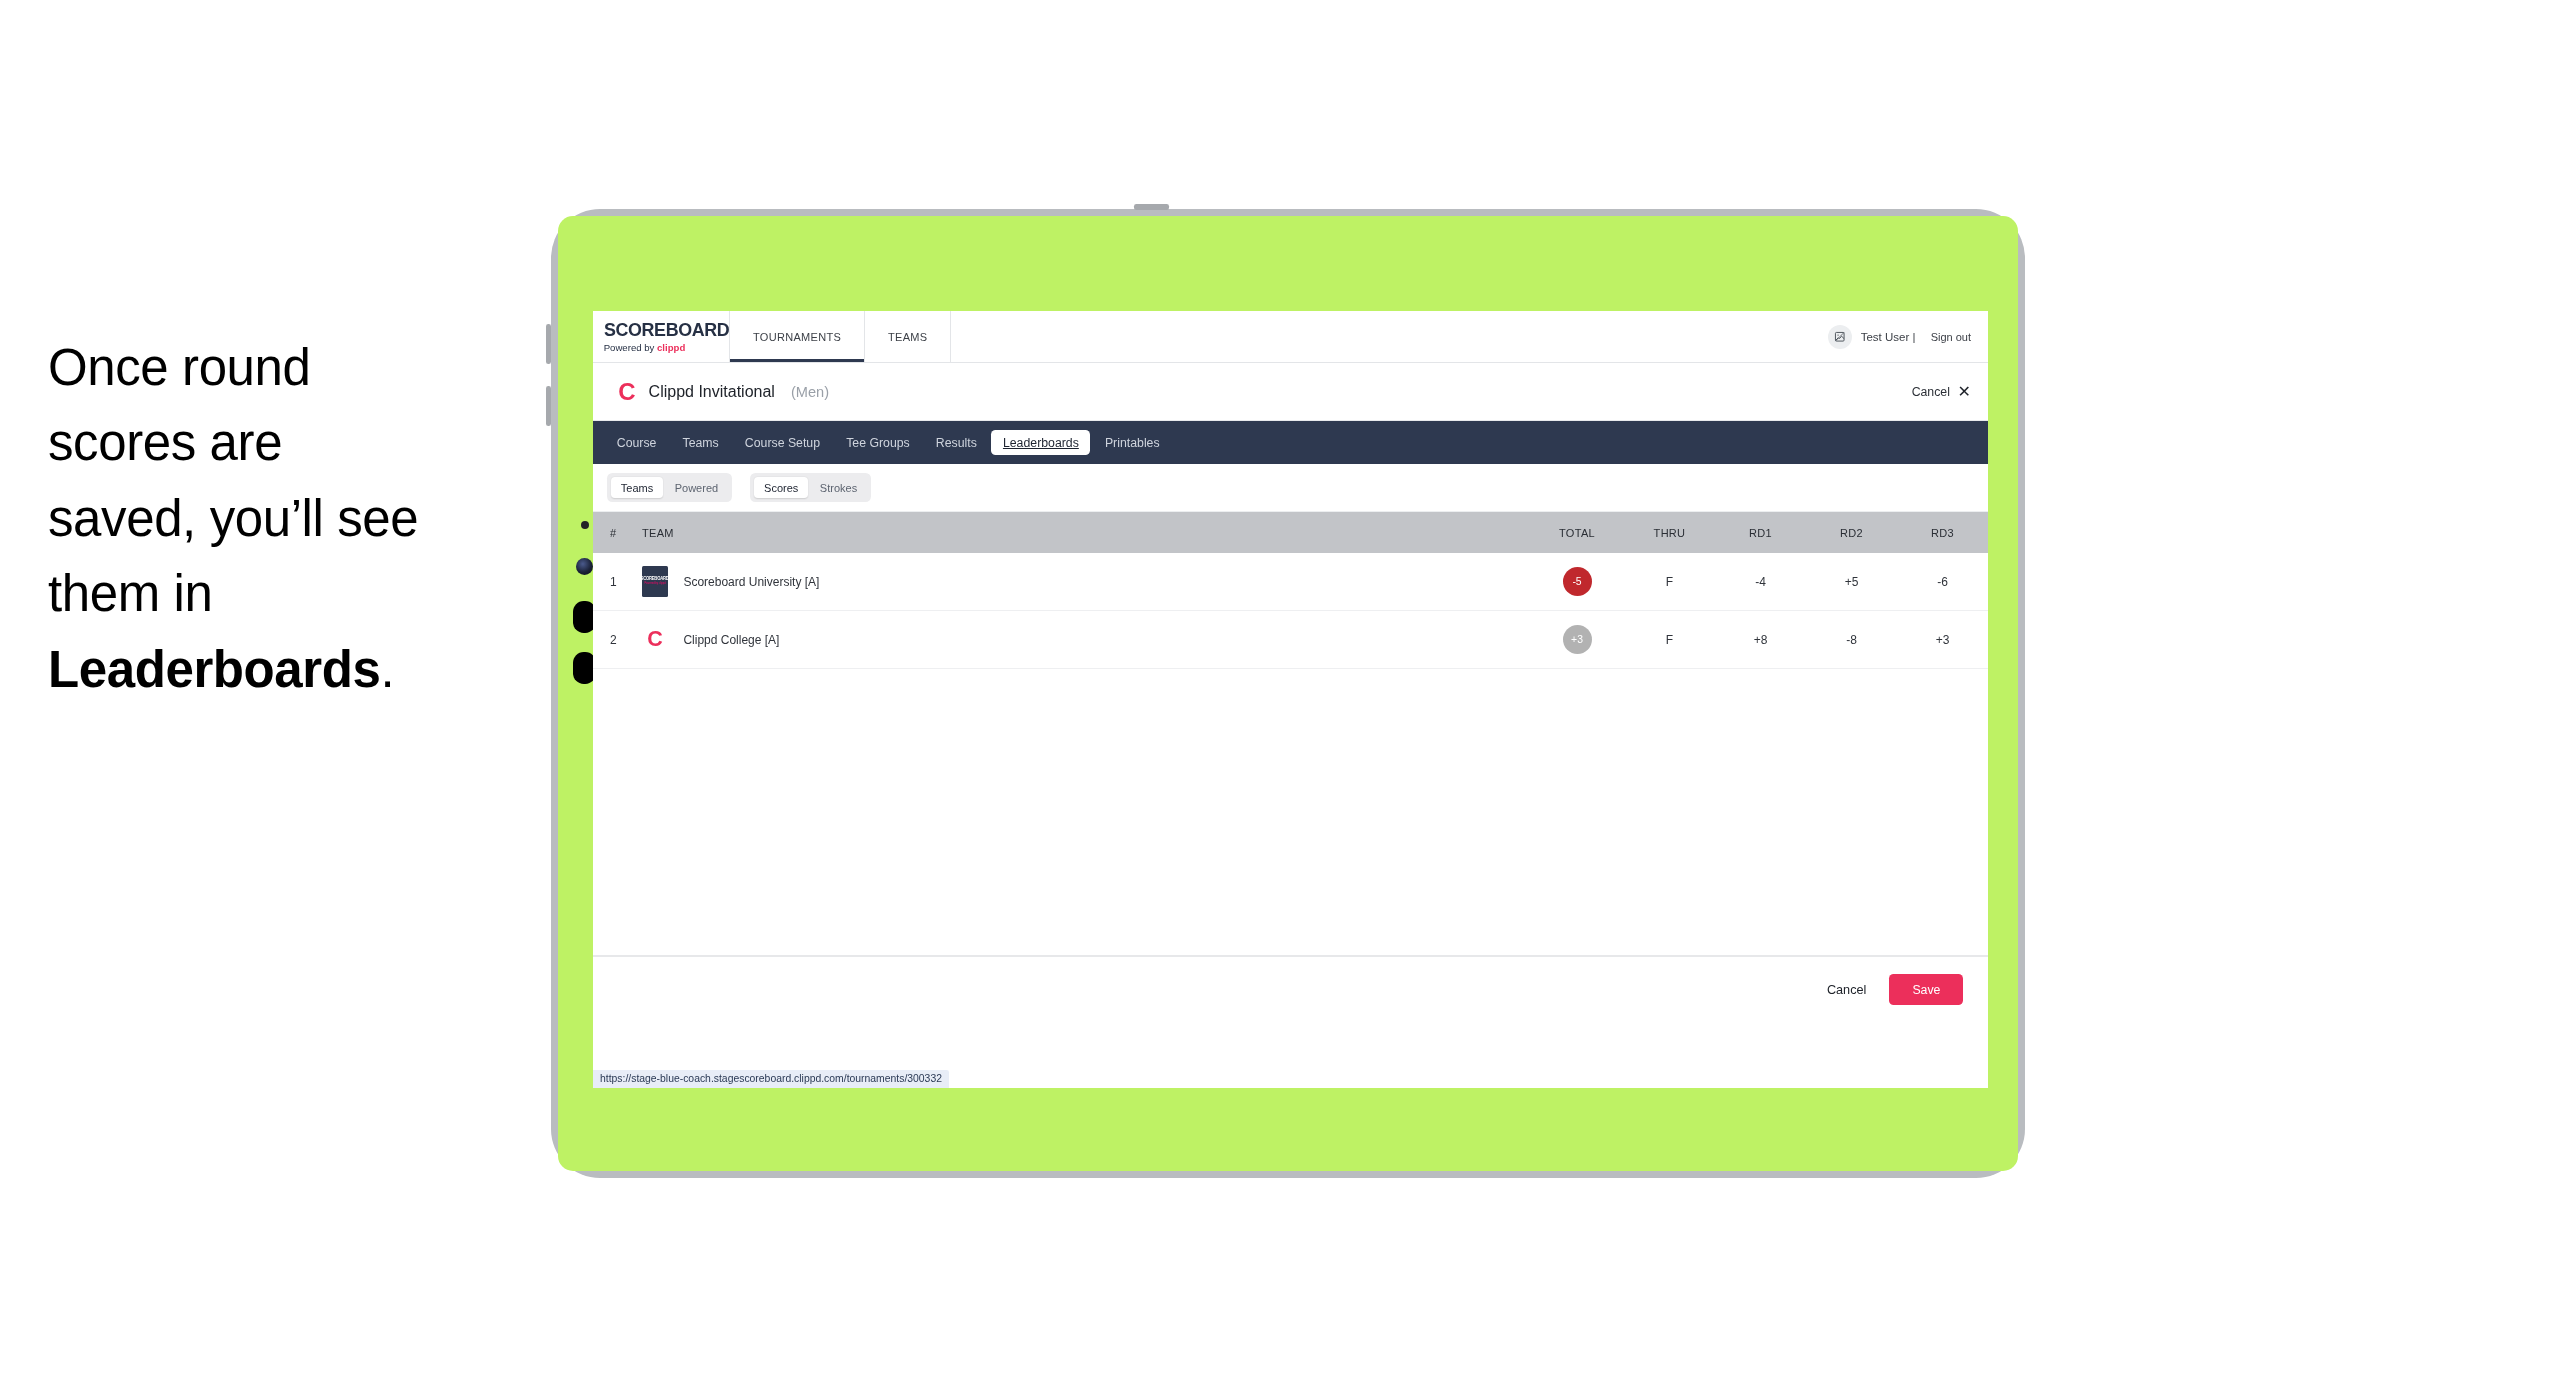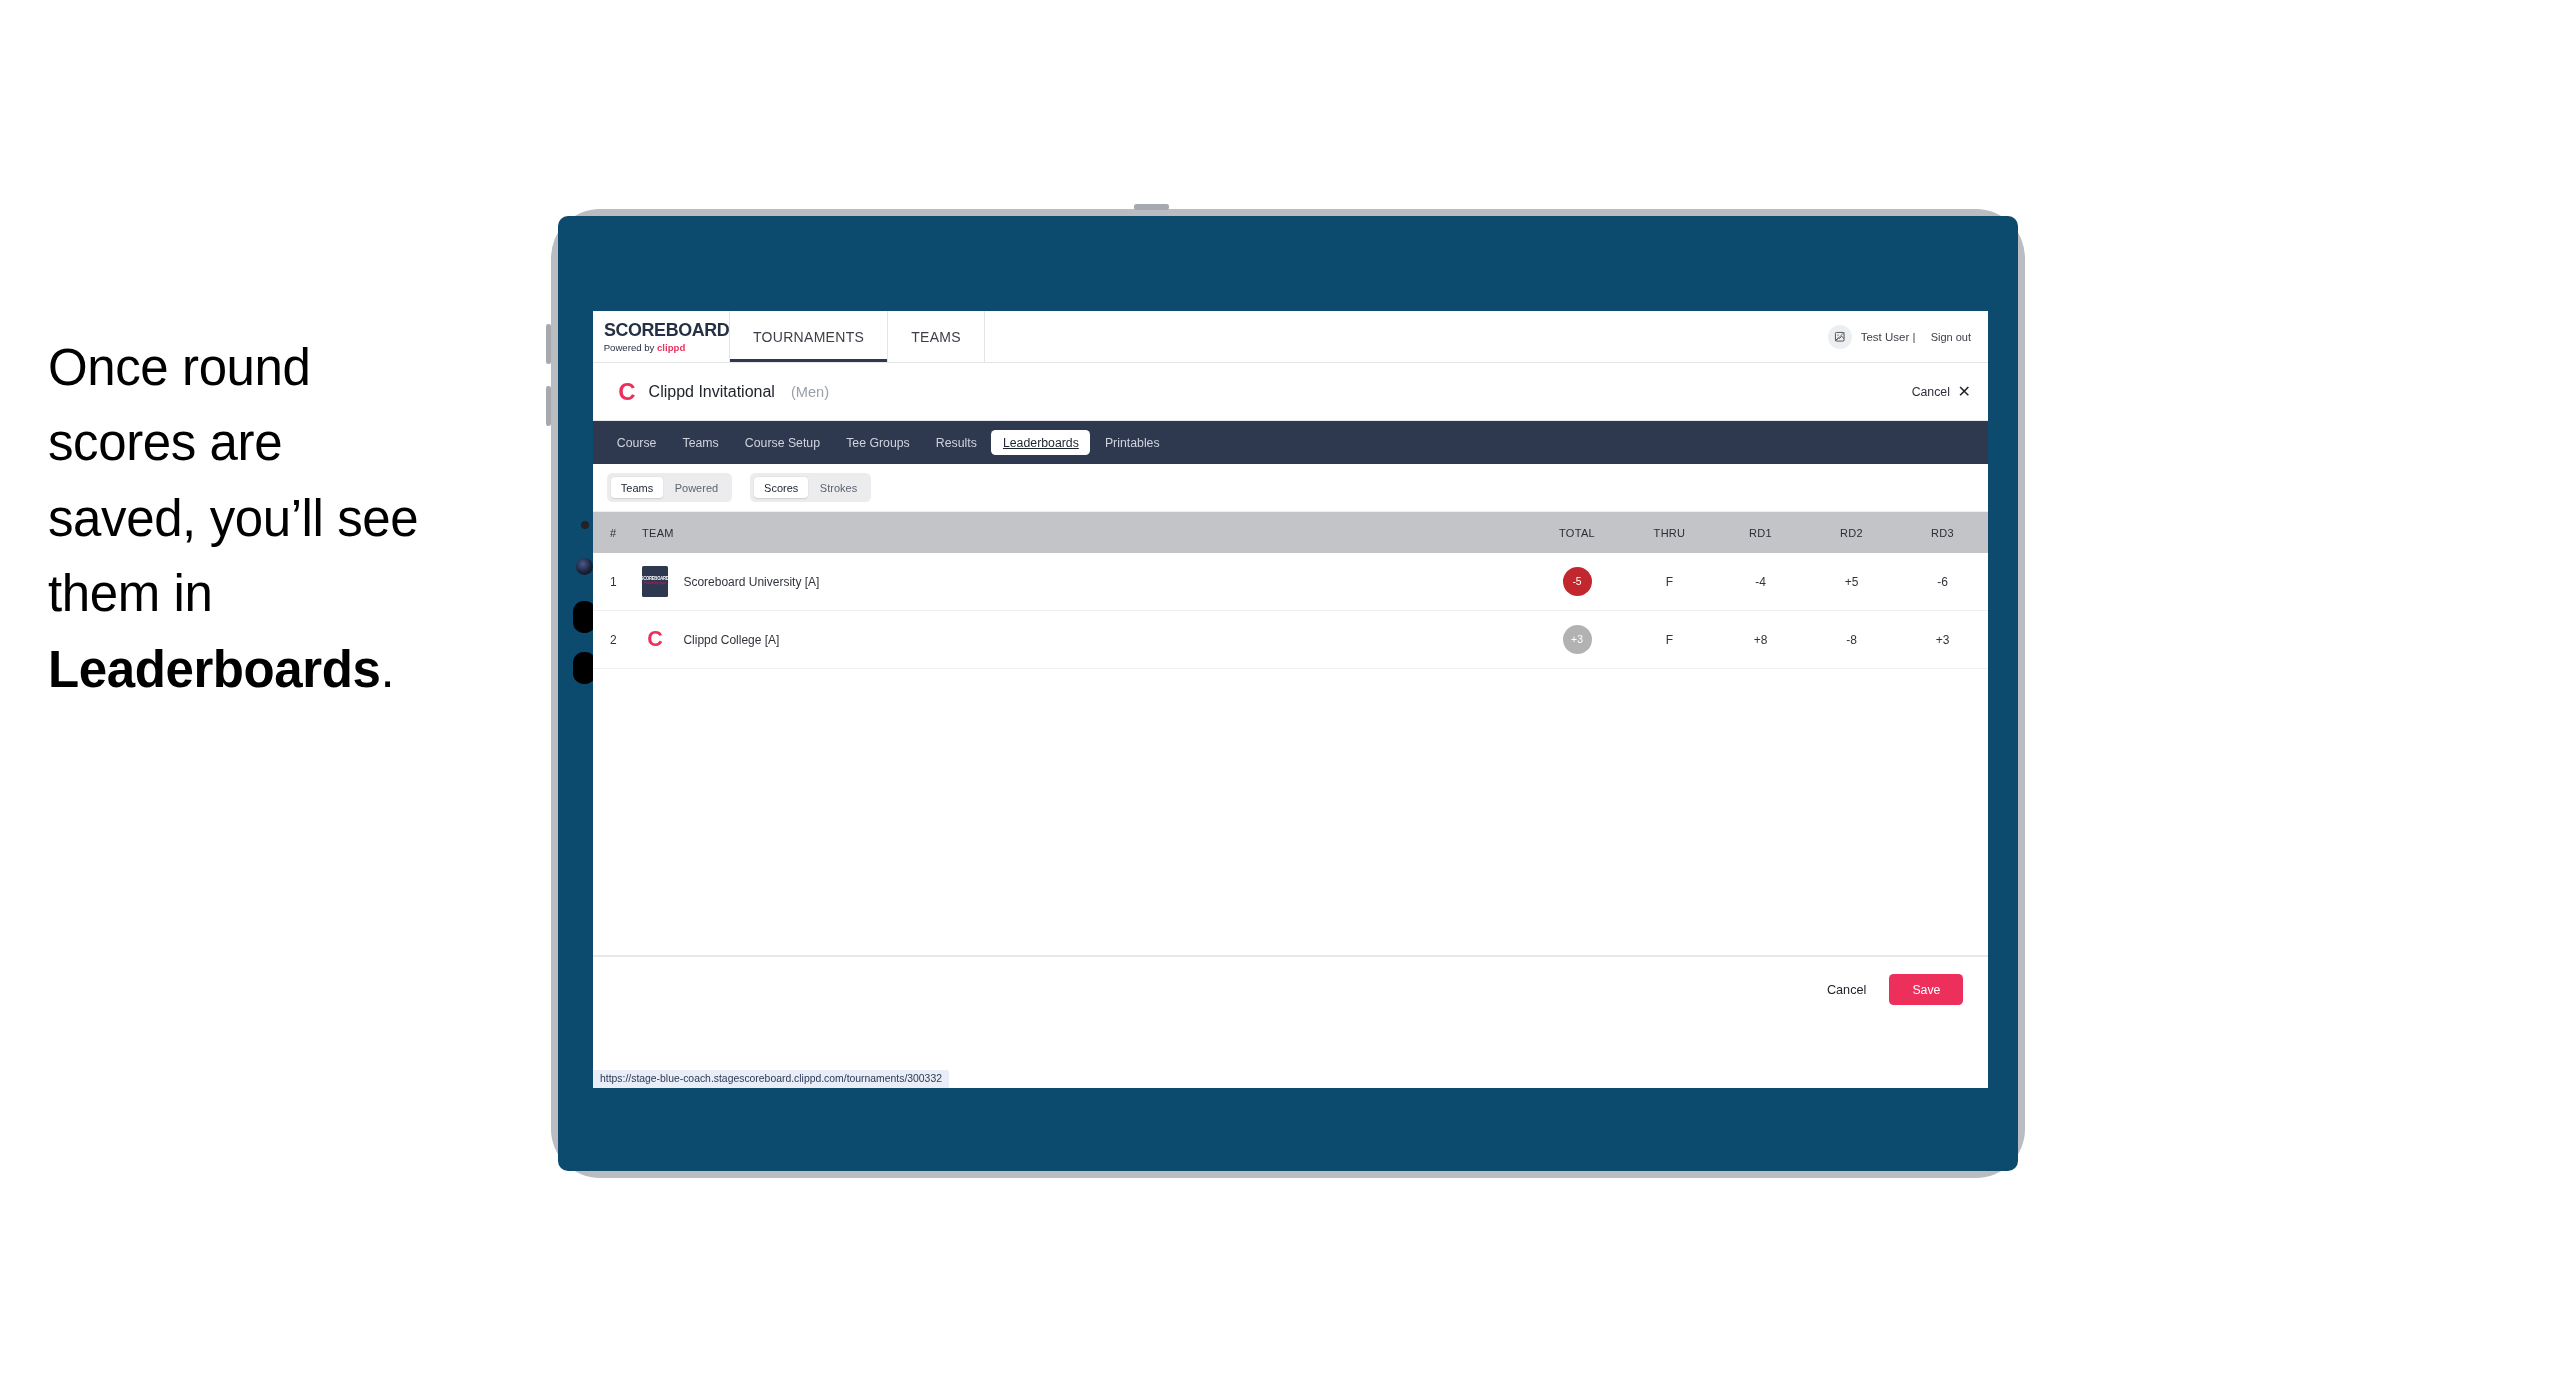--- a/index.html
+++ b/index.html
@@ -27,22 +27,22 @@
   #device {
     position: absolute;
     left: 551px; top: 209px;
     width: 1474px; height: 969px;
     background: #b9bcc0;
     border-radius: 49px;
     padding: 7px;
   }
   #device-inner {
     width: 100%; height: 100%;
-    background: #0c4a6e;
-    border-radius: 10px;
+    background: #bef264;
+    border-radius: 15px;
     position: relative;
     overflow: hidden;
   }
   
   .sensor { position: absolute; background: #1b1b1f; border-radius: 50%; }
   #sensor-dot   { left: 23px; top: 305px; width: 8.4px; height: 8.4px; background:#232327; }
   #camera-lens  { left: 18.4px; top: 342px; width: 17px; height: 17px;
                   background: radial-gradient(circle at 40% 35%, #4a5a8c 0%, #1b2238 55%, #090a10 100%); }
   #speaker-1    { left: 15.4px; top: 385px; width: 23px; height: 32px; background:#000; border-radius: 10.7px; }
   #speaker-2    { left: 15.4px; top: 436px; width: 23px; height: 32px; background:#000; border-radius: 10.7px; }
@@ -82,21 +82,21 @@
     transform: scaleX(0.94); transform-origin: left center;
   }
   #brand-sub {
     font-size: 9.6px; color: #263044; margin-top: 3.8px; line-height: 1;
   }
   #brand-sub .pink { color: #ec2f5b; font-weight: bold; }
 
   .navtab {
     display: flex; align-items: center; justify-content: center;
     padding: 0 23px;
-    font-size: 14px; color: #3b3f46; letter-spacing: 0.3px;
+    font-size: 11px; color: #3b3f46; letter-spacing: 0.3px;
     border-right: 0.8px solid #e3e5e8;
     position: relative;
   }
   .navtab.active::after {
     content: ""; position: absolute; left: 0; right: 0; bottom: 0;
     height: 3.1px; background: #2e3950;
   }
   #appbar-spacer { flex: 1; }
   #userbox {
     display: flex; align-items: center; gap: 9.2px; padding-right: 17px;

